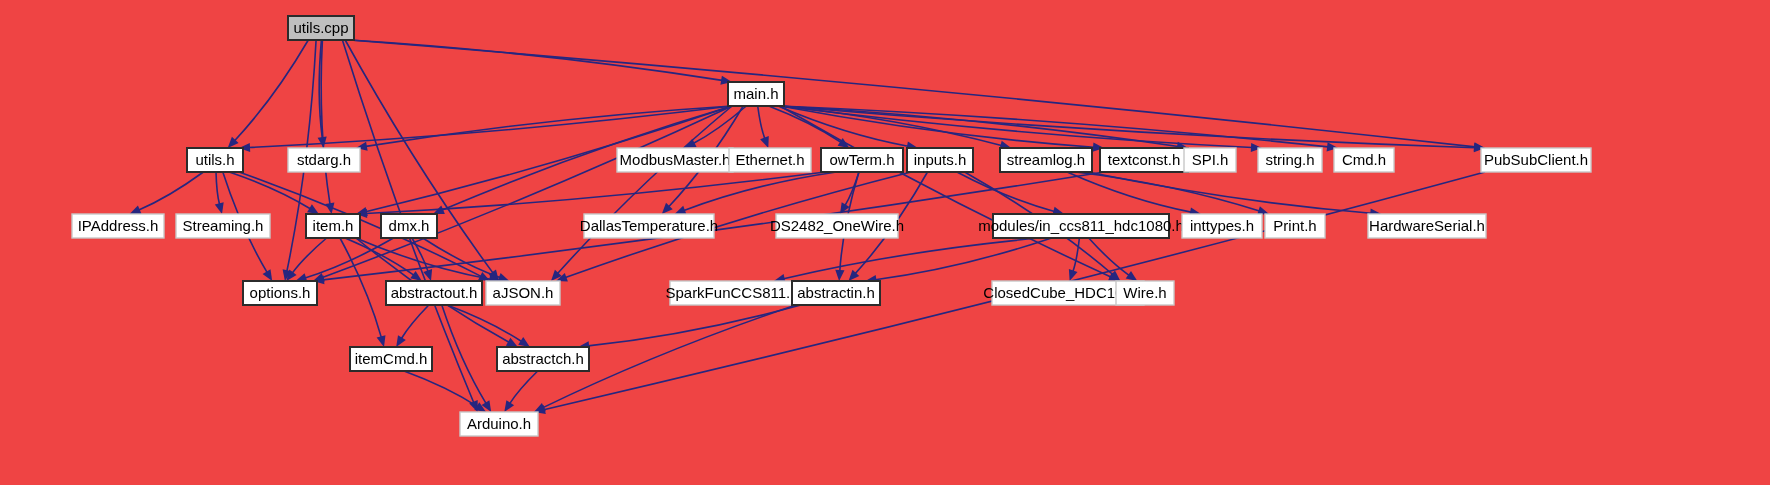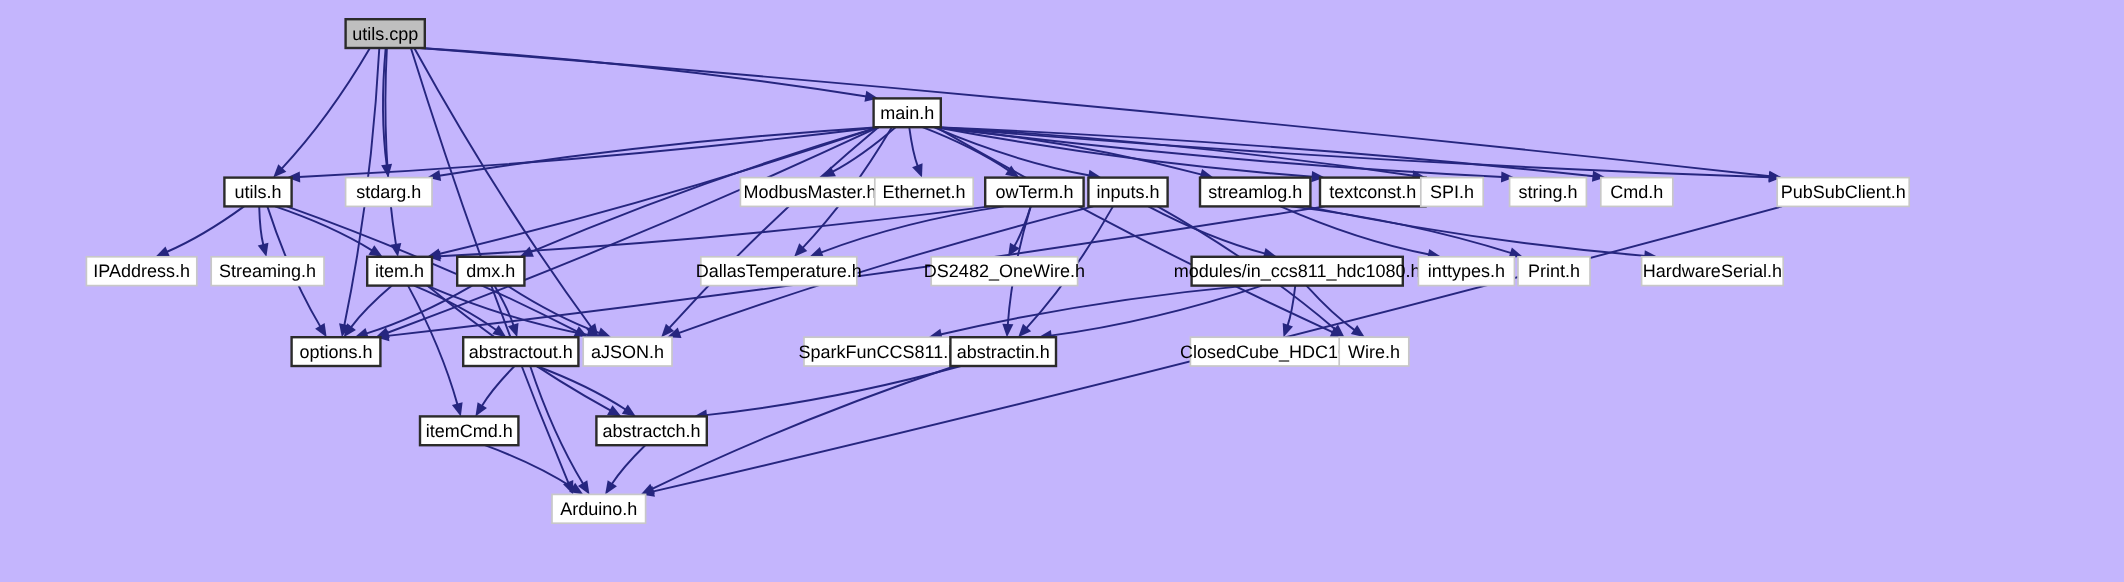--- a/index.html
+++ b/index.html
@@ -1,16 +1,16 @@
 <!DOCTYPE html>
 <html><head>
 <meta charset="utf-8">
 <style>
   html,body{margin:0;padding:0;background:#ffffff;}
-  #stage{position:relative;width:1770px;height:485px;background:#c4b5fd;
+  #stage{position:relative;width:1770px;height:485px;background:#ef4444;
          font-family:"Liberation Sans","DejaVu Sans",sans-serif;overflow:hidden;}
   #graph{position:absolute;left:0;top:0;width:1770px;height:485px;}
   .edge{fill:none;stroke:#26267f;stroke-width:1.6;}
   .arrow{fill:#26267f;stroke:none;}
   .node rect{fill:#ffffff;}
   .node.local rect{stroke:#2b2b2b;stroke-width:2;}
   .node.ext rect{stroke:#c8c8c8;stroke-width:1.4;}
   .node.current rect{fill:#bfbfbf;stroke:#2b2b2b;stroke-width:2;}
   .node text{font-family:"Liberation Sans","DejaVu Sans",sans-serif;
              font-size:15px;fill:#000000;text-anchor:middle;dominant-baseline:middle;}

